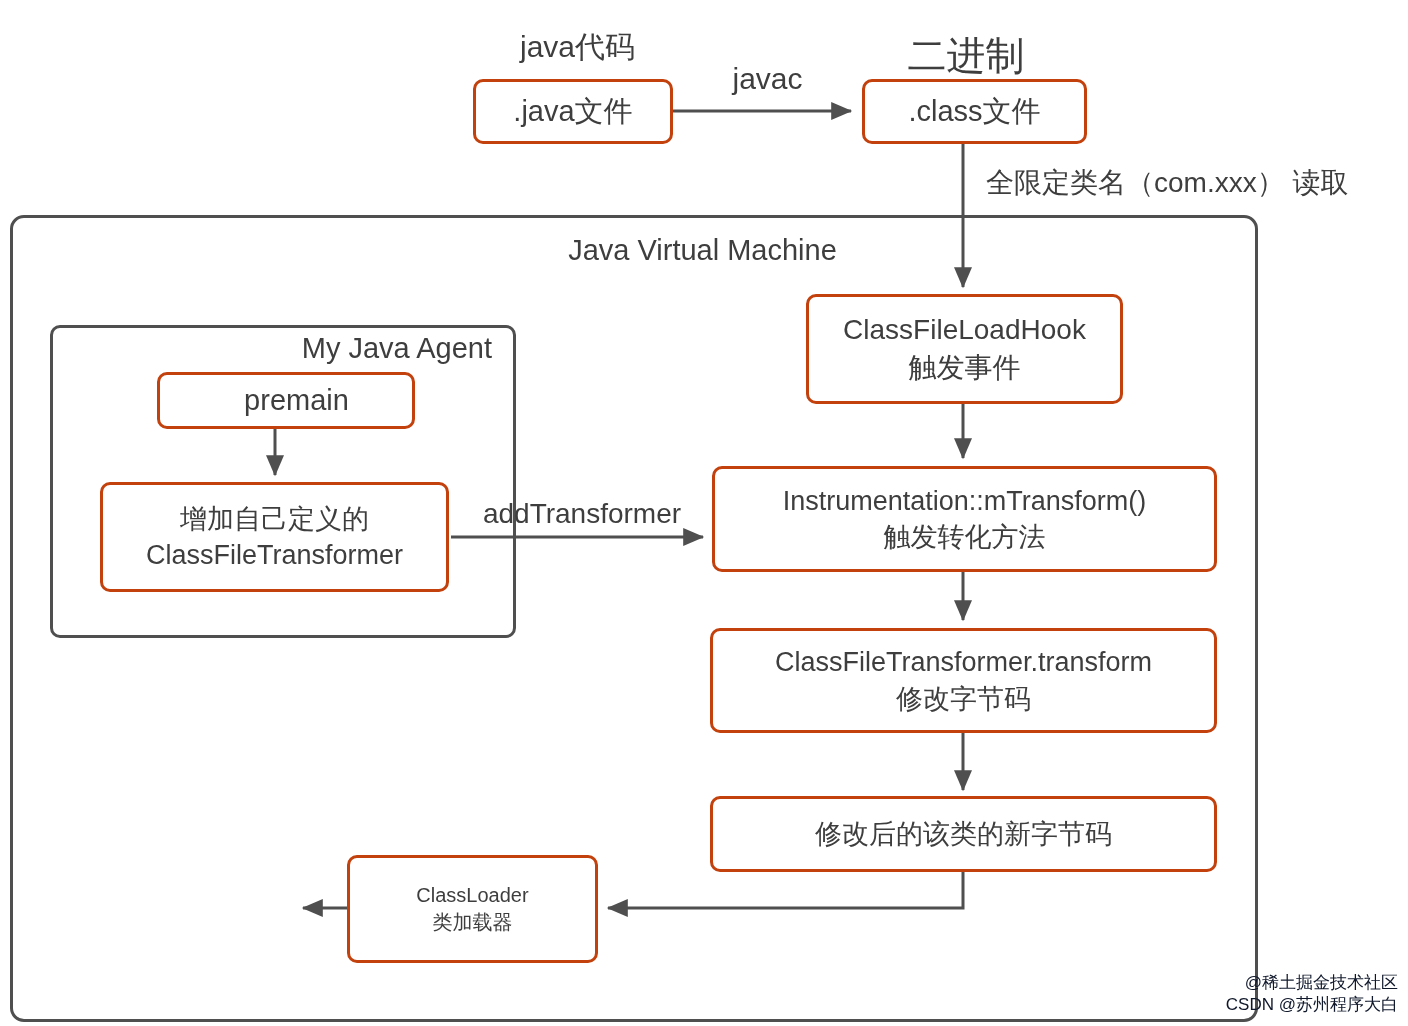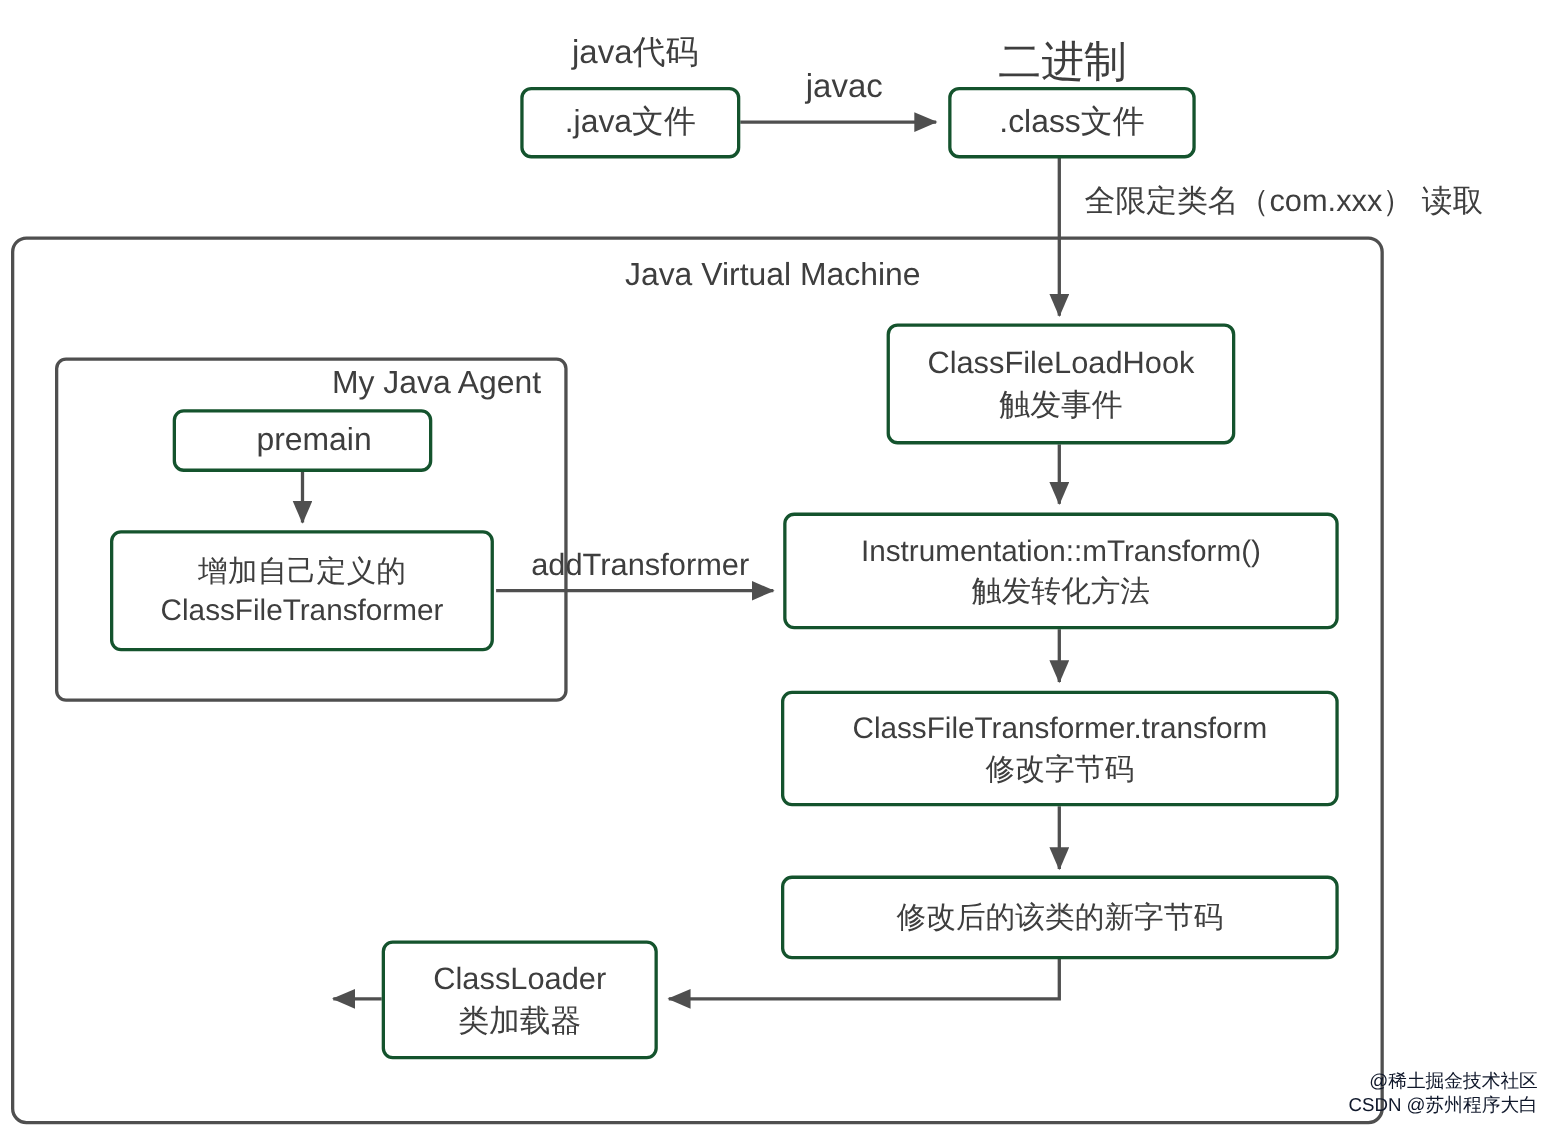--- a/index.html
+++ b/index.html
@@ -19,21 +19,21 @@
   .connectors {
     position: absolute;
     left: 0; top: 0;
     width: 1408px; height: 1026px;
     pointer-events: none;
     z-index: 2;
   }
   .node {
     position: absolute;
     box-sizing: border-box;
-    border: 3px solid #14532d;
+    border: 3px solid #c2410c;
     border-radius: 10px;
     background: #ffffff;
     display: flex;
     flex-direction: column;
     align-items: center;
     justify-content: center;
     text-align: center;
     z-index: 3;
     line-height: 1.35;
   }
@@ -101,21 +101,21 @@
   </div>
 
   <div class="node" style="left:862px; top:79px; width:225px; height:65px; font-size:29px;">
     <span>.class文件</span>
   </div>
 
   <div class="lbl" style="left:545px; top:234px; width:315px; text-align:center; font-size:29px;">Java Virtual Machine</div>
 
   <div class="lbl" style="left:230px; top:332px; width:262px; text-align:right; font-size:29px;">My Java Agent</div>
 
-  <div class="node" style="left:157px; top:372px; width:236px; height:57px; font-size:29px;padding-left:21px;">
+  <div class="node" style="left:157px; top:372px; width:258px; height:57px; font-size:29px;padding-left:21px;">
     <span>premain</span>
   </div>
 
   <div class="node" style="left:100px; top:482px; width:349px; height:110px; font-size:27px;">
     <span>增加自己定义的</span>
     <span>ClassFileTransformer</span>
   </div>
 
   <div class="lbl" style="left:452px; top:498px; width:260px; text-align:center; font-size:28px;">addTransformer</div>
 
@@ -131,21 +131,21 @@
 
   <div class="node" style="left:710px; top:628px; width:507px; height:105px; font-size:27px;">
     <span>ClassFileTransformer.transform</span>
     <span>修改字节码</span>
   </div>
 
   <div class="node" style="left:710px; top:796px; width:507px; height:76px; font-size:27px;">
     <span>修改后的该类的新字节码</span>
   </div>
 
-  <div class="node" style="left:347px; top:855px; width:251px; height:108px; font-size:28px;">
+  <div class="node" style="left:347px; top:855px; width:251px; height:108px; font-size:20px;">
     <span>ClassLoader</span>
     <span>类加载器</span>
   </div>
 
   <div class="watermark" style="left:1080px; top:972px; width:318px;">
     <div>@稀土掘金技术社区</div>
     <div>CSDN @苏州程序大白</div>
   </div>
 
 </div>

